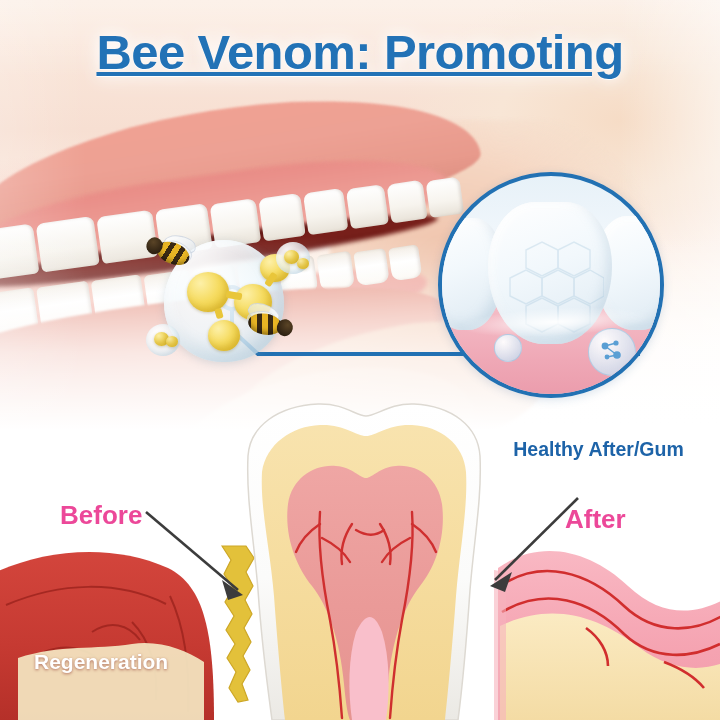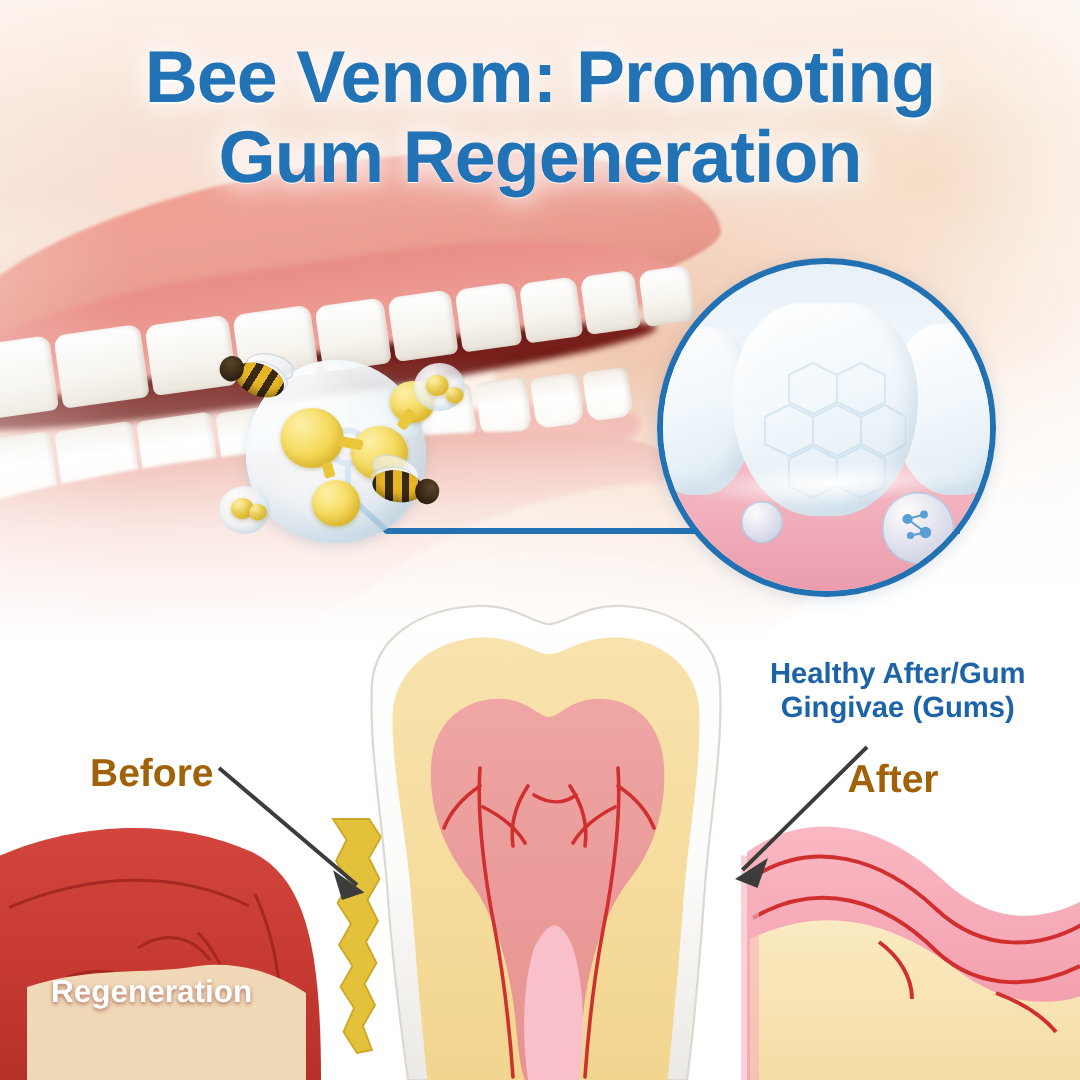--- a/index.html
+++ b/index.html
@@ -59,21 +59,21 @@
     background:linear-gradient(160deg,#fbe3d2 0%,#f4cdb6 60%,#eabb9f 100%);
     border-radius:55% 45% 40% 60%/65% 55% 45% 35%;filter:blur(1.5px);transform:rotate(-8deg);}
   .photo-fade{position:absolute;left:0;top:0;width:720px;height:430px;
     background:linear-gradient(180deg,rgba(255,255,255,.35) 0%,rgba(255,255,255,0) 18%,rgba(255,255,255,0) 55%,rgba(255,255,255,.72) 82%,#ffffff 100%);}
   .photo-fade-sides{position:absolute;left:0;top:0;width:720px;height:430px;
     background:linear-gradient(90deg,rgba(255,255,255,.18) 0%,rgba(255,255,255,0) 12%,rgba(255,255,255,0) 86%,rgba(255,255,255,.45) 100%);}
 
   
   .title{position:absolute;left:0;top:26px;width:720px;text-align:center;
     font-size:49px;font-weight:bold;line-height:1.08;letter-spacing:-.6px;
-    color:#2272b6;text-shadow:0 0 14px rgba(255,255,255,.95),0 0 26px rgba(255,255,255,.85),0 1px 0 rgba(255,255,255,.9);}
+    color:#2272b6;text-shadow:0 0 14px rgba(255,255,255,.95),0 0 26px rgba(255,255,255,.85),0 1px 0 rgba(255,255,255,.9);text-decoration:underline;}
   .title div{white-space:nowrap;}
 
   
   .droplet-wrap{position:absolute;left:142px;top:232px;width:190px;height:140px;}
   .droplet{position:absolute;left:22px;top:8px;width:120px;height:122px;
     border-radius:50% 50% 48% 48%/52% 52% 48% 48%;
     background:radial-gradient(ellipse at 34% 28%,rgba(255,255,255,.96) 0%,rgba(240,248,252,.85) 45%,rgba(214,232,242,.78) 75%,rgba(200,222,236,.68) 100%);
     box-shadow:inset -6px -8px 16px rgba(150,180,200,.35),inset 5px 6px 14px rgba(255,255,255,.9),0 2px 8px rgba(120,150,170,.25);}
   .mol{position:absolute;border-radius:50%;
     background:radial-gradient(circle at 32% 28%,#fdf0a8 0%,#f6dc62 45%,#e8c327 100%);
@@ -113,21 +113,21 @@
   .mbub{position:absolute;border-radius:50%;
     background:radial-gradient(circle at 33% 27%,rgba(255,255,255,.95),rgba(178,214,238,.72));
     border:1px solid rgba(140,185,220,.5);}
   .connector{position:absolute;left:0;top:0;width:720px;height:430px;pointer-events:none;}
 
   
   .diagram{position:absolute;left:0;top:400px;width:720px;height:320px;}
   .lbl{position:absolute;color:#1d63a8;font-weight:bold;line-height:1.18;}
   .lbl-left{left:12px;top:438px;width:230px;text-align:center;font-size:19.5px;}
   .lbl-right{left:486px;top:438px;width:225px;text-align:center;font-size:19.5px;}
-  .ba{position:absolute;color:#a16207;font-weight:bold;font-size:26px;}
+  .ba{position:absolute;color:#ec4899;font-weight:bold;font-size:26px;}
   .ba-before{left:60px;top:500px;}
   .ba-after{left:565px;top:504px;}
   .inflam{position:absolute;left:34px;top:650px;color:#ffffff;font-weight:bold;font-size:21px;
     text-shadow:0 1px 3px rgba(120,20,20,.55);}
 </style>
 </head>
 <body>
 
 <div class="stage">
 
@@ -232,21 +232,20 @@
       <g stroke="#5a9fd4" stroke-width="1.4">
           <line x1="8" y1="9" x2="19" y2="6"></line>
           <line x1="8" y1="9" x2="20" y2="18"></line>
           <line x1="20" y1="18" x2="10" y2="20"></line>
         </g>
     </svg>
   </div>
 
   <div class="title">
     <div>Bee Venom: Promoting</div>
-    <div>Gum Regeneration</div>
   </div>
 
   <svg class="diagram" viewBox="0 0 720 320">
     <defs>
       <linearGradient id="gEnamel" x1="0" y1="0" x2="0" y2="1">
         <stop offset="0%" stop-color="#ffffff"></stop>
           <stop offset="55%" stop-color="#fbfbfa"></stop>
           <stop offset="100%" stop-color="#ebe9e4"></stop>
       </linearGradient>
       <linearGradient id="gDentin" x1="0" y1="0" x2="0" y2="1">
@@ -337,19 +336,18 @@
     <g>
       <line x1="578" y1="98" x2="495" y2="180" stroke="#3c3c3c" stroke-width="2.6"></line>
       <polygon points="490,186 512,172 505,192" fill="#3c3c3c"></polygon>
     </g>
   </svg>
 
   <div class="ba ba-before">Before</div>
 
   <div class="lbl lbl-right">
     <div>Healthy After/Gum</div>
-    <div>Gingivae (Gums)</div>
   </div>
   <div class="ba ba-after">After</div>
 
   <div class="inflam">Regeneration</div>
 
 </div>
 
 </body></html>

